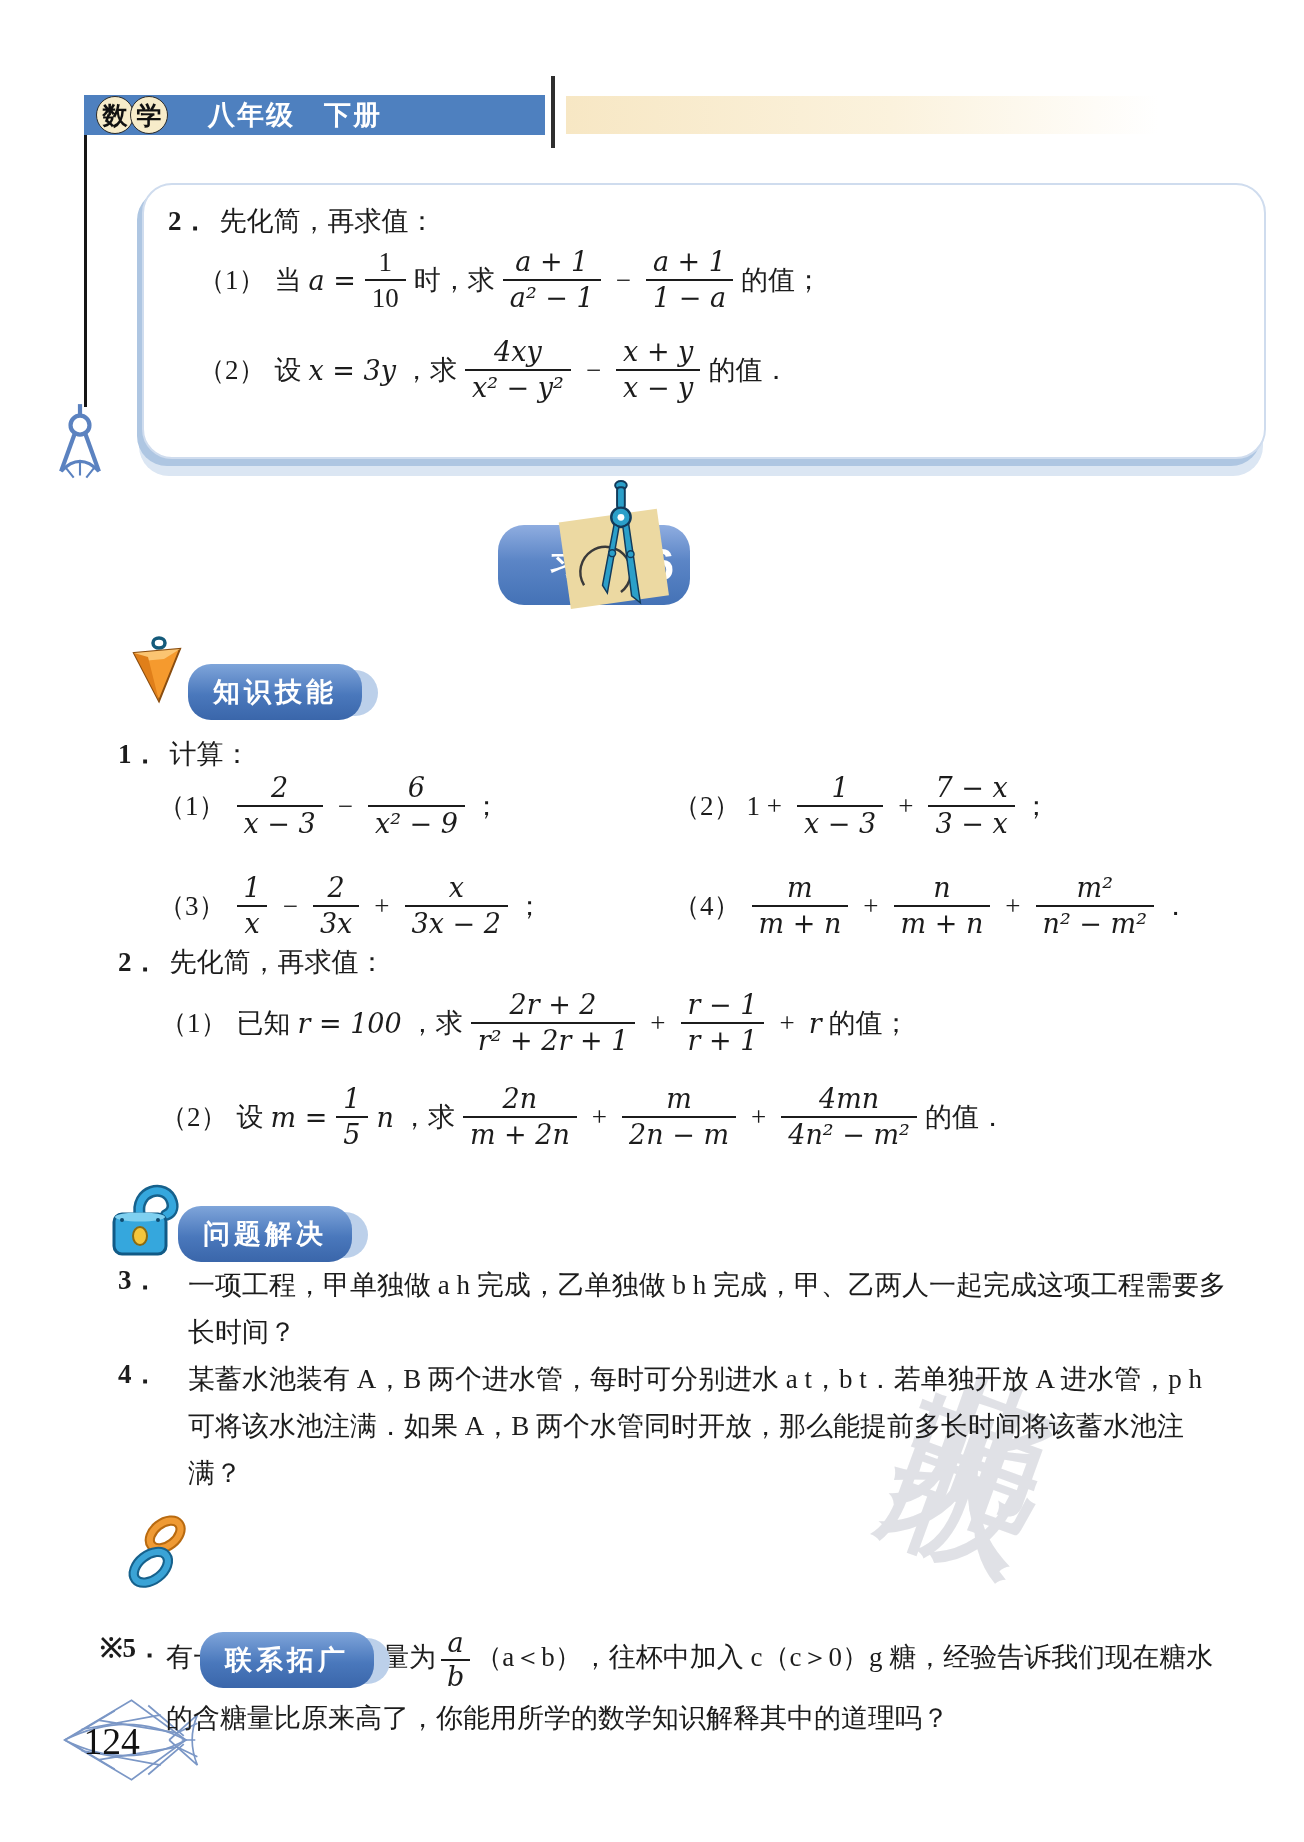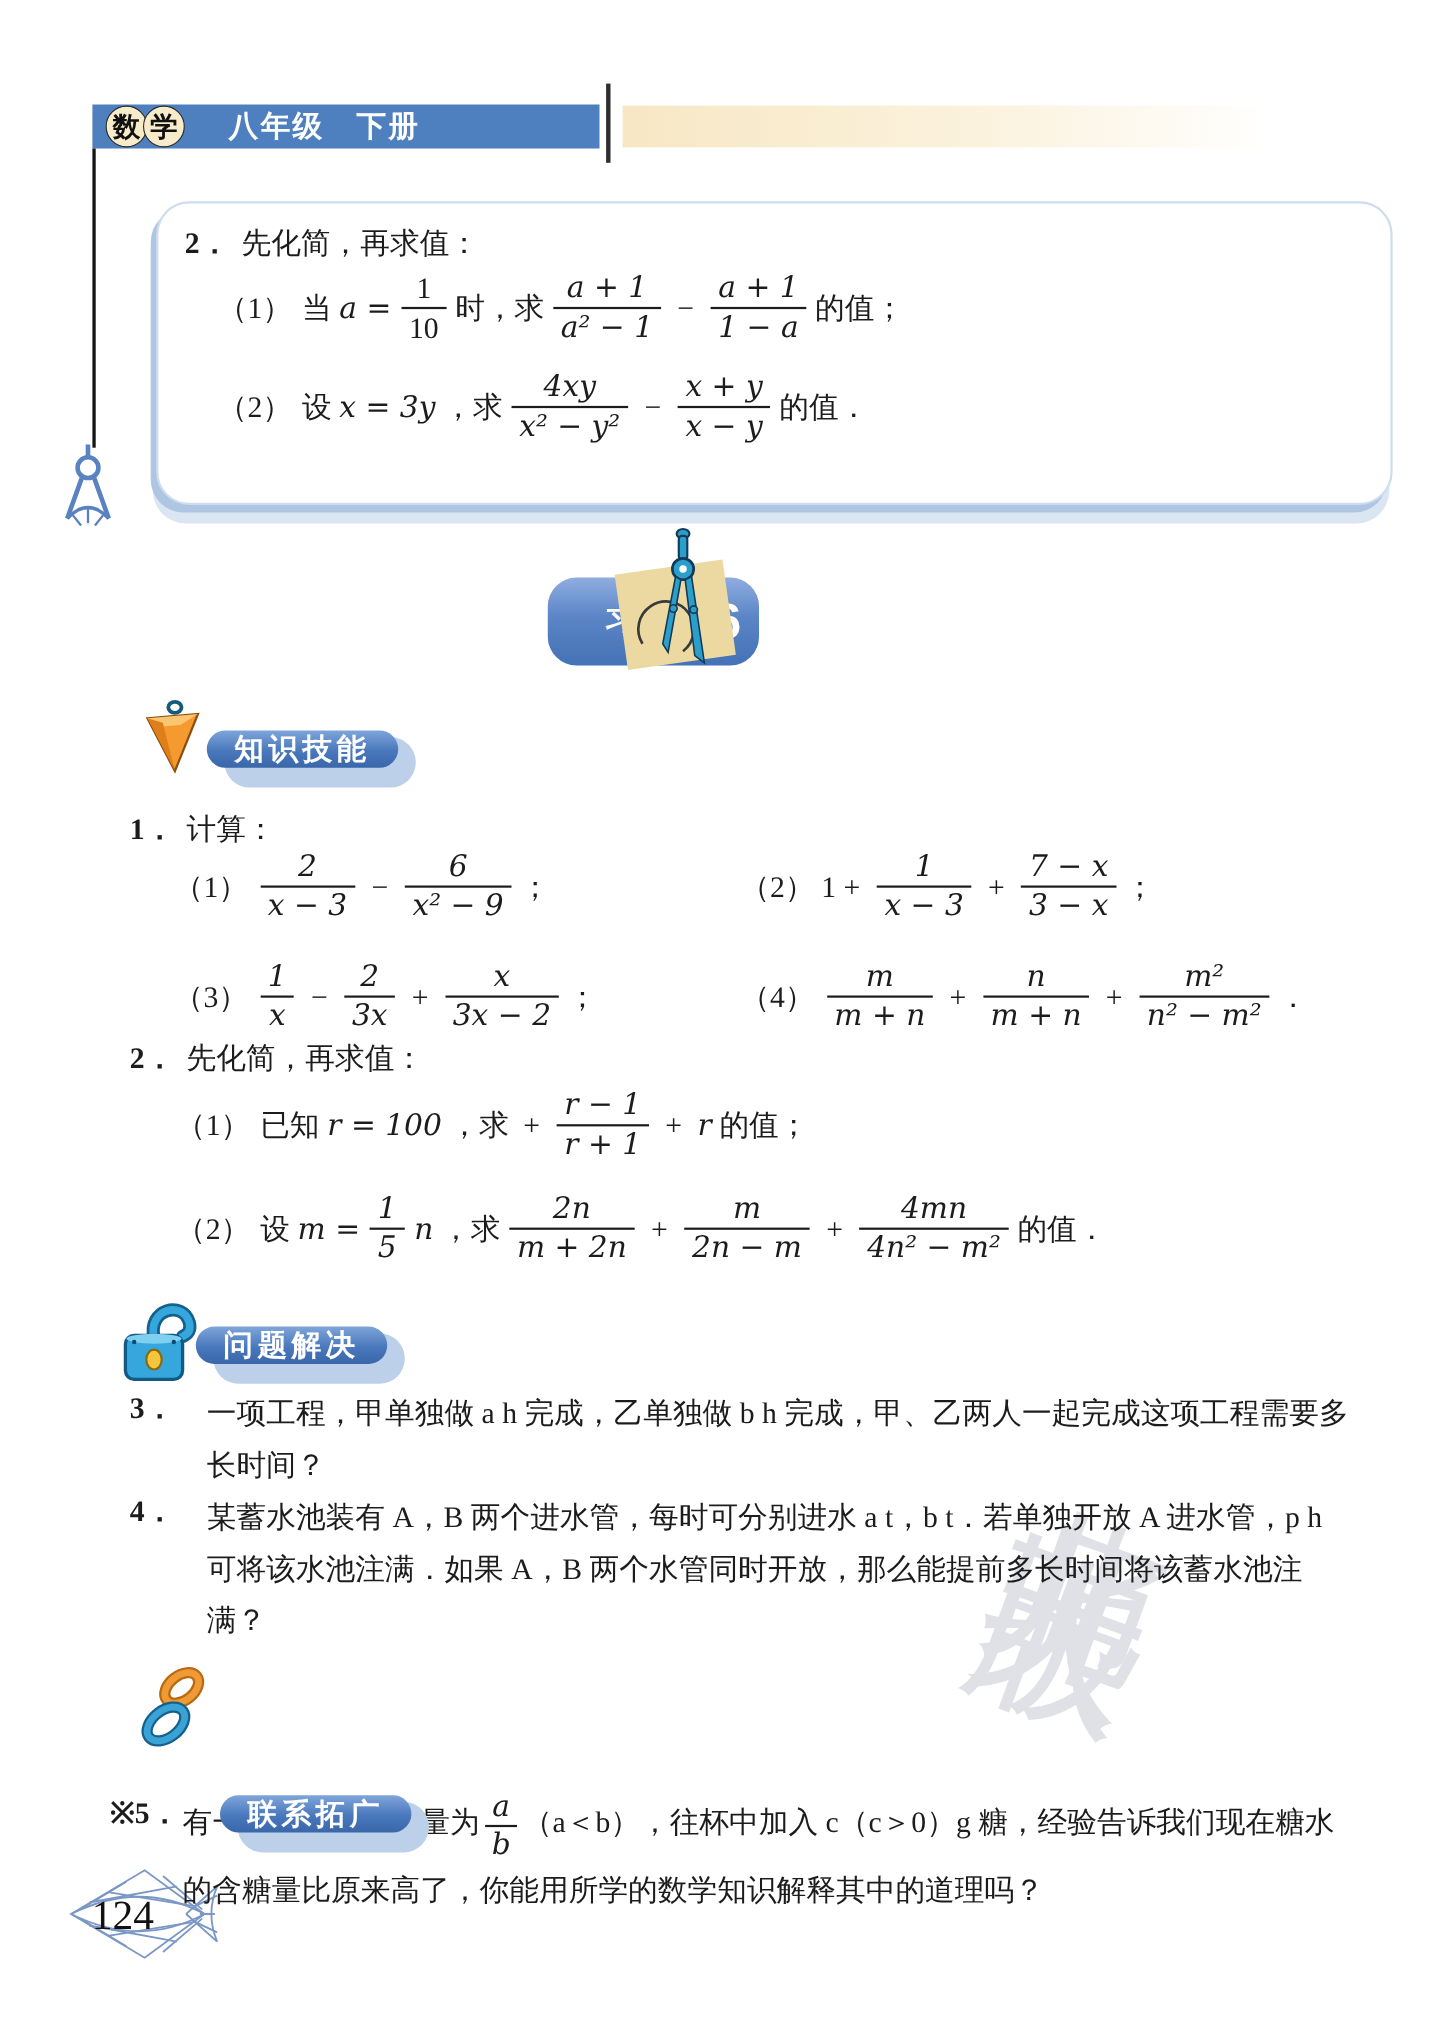--- a/index.html
+++ b/index.html
@@ -46,21 +46,21 @@
   .banner-pill{left:498px;top:525px;width:192px;height:80px;border-radius:26px;
       background:linear-gradient(180deg,#8fade0 0%,#5b85c6 45%,#4472b6 100%);
       display:flex;align-items:center;justify-content:flex-end;padding-right:16px;box-sizing:border-box;z-index:3;}
   .banner-pill .b1{color:#fff;font-family:"Liberation Sans",sans-serif;font-weight:bold;font-size:27px;margin-right:8px;}
   .banner-pill .b2{color:#fff;font-family:"Liberation Sans",sans-serif;font-weight:bold;font-size:45px;}
   .banner-art{left:520px;top:478px;z-index:4;}
 
   
   .badge{z-index:2;}
   .badge .echo{position:absolute;left:16px;top:6px;width:100%;height:46px;border-radius:23px;background:#bcd0ea;}
-  .badge .pill{position:relative;display:flex;align-items:center;height:34px;padding:0 25px;border-radius:23px;
+  .badge .pill{position:relative;display:flex;align-items:center;height:56px;padding:0 25px;border-radius:23px;
       background:linear-gradient(180deg,#7fa5da 0%,#4a78bc 55%,#3a66aa 100%);
       color:#fff;font-family:Liberation Sans, sans-serif;font-weight:bold;font-size:27px;letter-spacing:4px;}
 
   .sec-title{display:flex;font-size:27px;align-items:baseline;}
   .kt-grid{left:158px;top:764px;width:1090px;display:grid;grid-template-columns:515px auto;row-gap:16px;align-items:center;z-index:1;}
   .kt-grid .mline{height:84px;}
 
   
   .prob{display:flex;font-size:27px;z-index:1;}
   .prob .pno{width:46px;font-weight:bold;flex:none;}
@@ -247,20 +247,24 @@
 
   <div class="abs sec-title" style="left:118px;top:944px">
     <span class="no">2．</span>
     <span class="cn">先化简，再求值：</span>
   </div>
   <div class="abs mline" style="left:160px;top:990px">
     <span class="lbl">（1）</span>
     <span class="cn">已知</span>
     <span class="mi">r = 100</span>
     <span class="cn">，求</span>
+    <span class="frac mi">
+        <span class="num">2r + 2</span>
+        <span class="den">r² + 2r + 1</span>
+      </span>
     <span class="op">+</span>
     <span class="frac mi">
         <span class="num">r − 1</span>
         <span class="den">r + 1</span>
       </span>
     <span class="op">+</span>
     <span class="mi">r</span>
     <span class="cn">的值；</span>
   </div>
   <div class="abs mline" style="left:160px;top:1084px">

